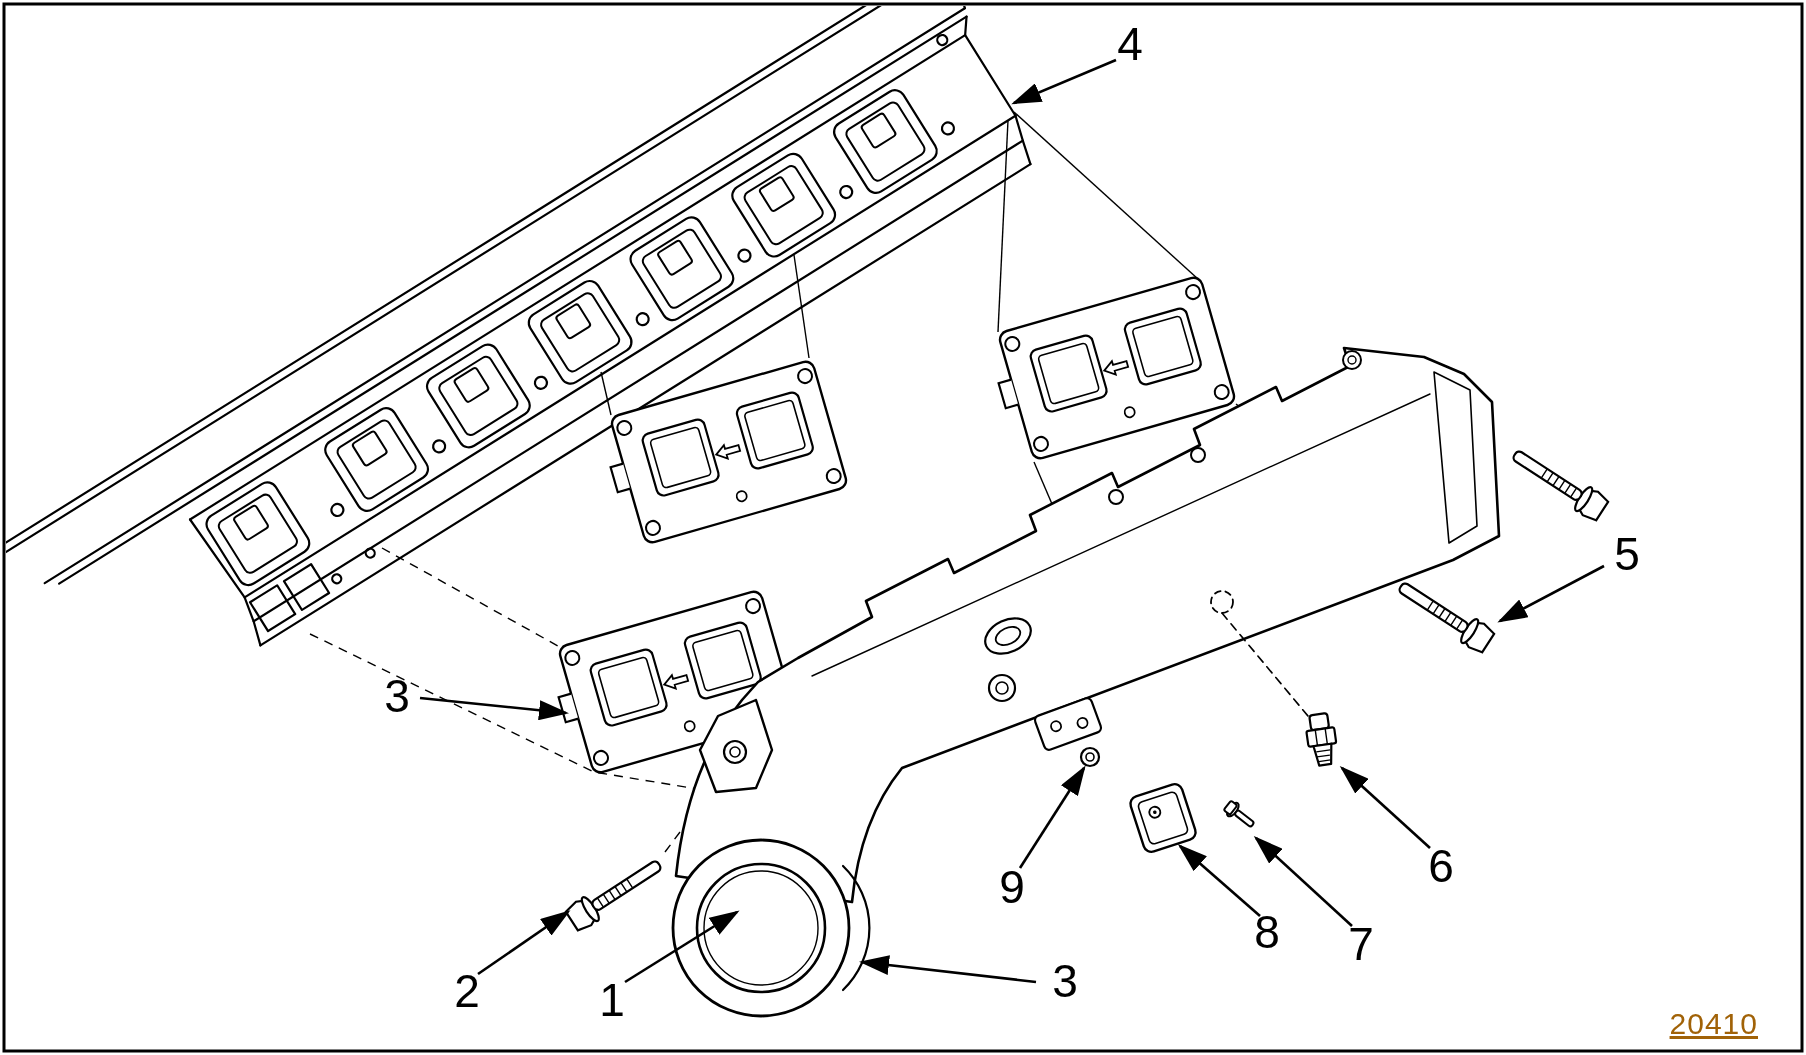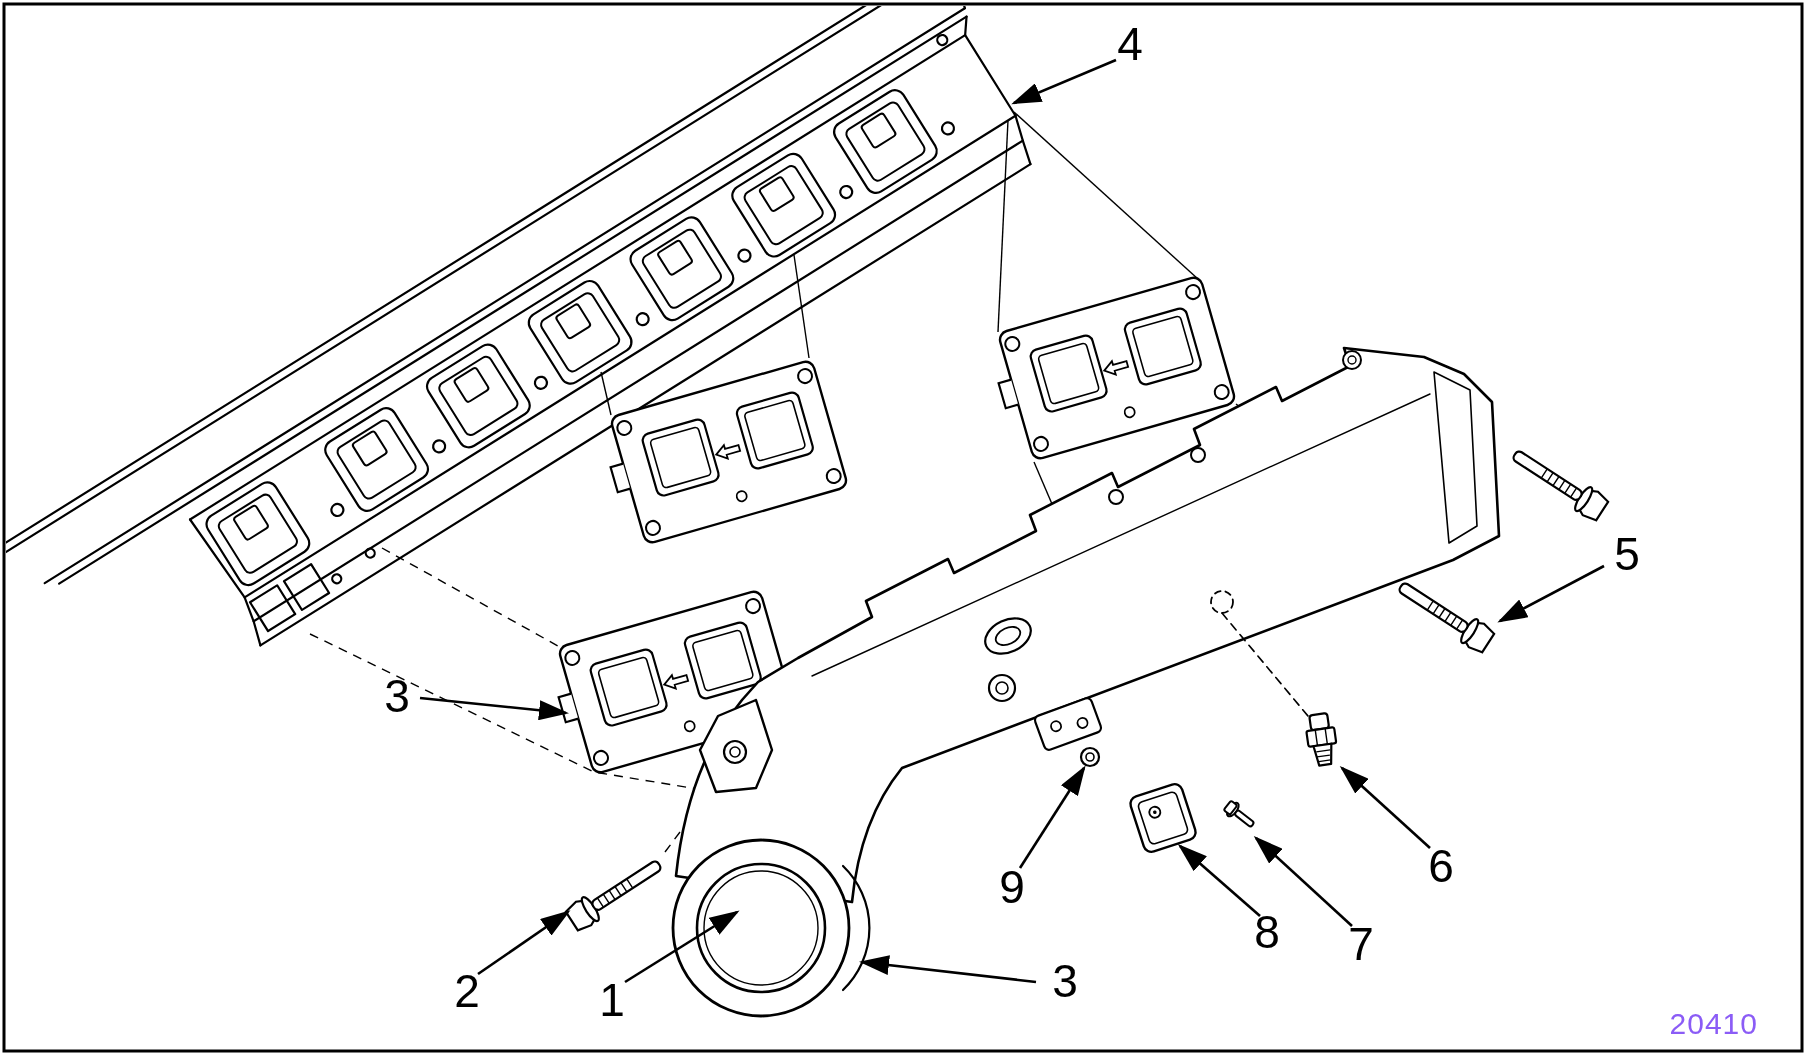--- a/index.html
+++ b/index.html
@@ -7,21 +7,21 @@
     position:relative; width:1806px; height:1055px; background:#ffffff;
     font-family:"Liberation Sans", sans-serif; overflow:hidden;
   }
   .diagram-svg { position:absolute; left:0; top:0; }
   .callout {
     position:absolute; transform:translate(-50%,-50%);
     font-size:46px; color:#000; line-height:1; user-select:none;
   }
   .fig-number {
     position:absolute; right:48px; bottom:14px;
-    font-size:30px; color:#8b5cf6; letter-spacing:1px;
+    font-size:30px; color:#a16207; letter-spacing:1px;text-decoration:underline;
   }
 </style>
 </head>
 <body>
 
 <div class="canvas">
 
 <svg class="diagram-svg" width="1806" height="1055" viewBox="0 0 1806 1055">
   <defs>
     <clipPath id="frameClip">

